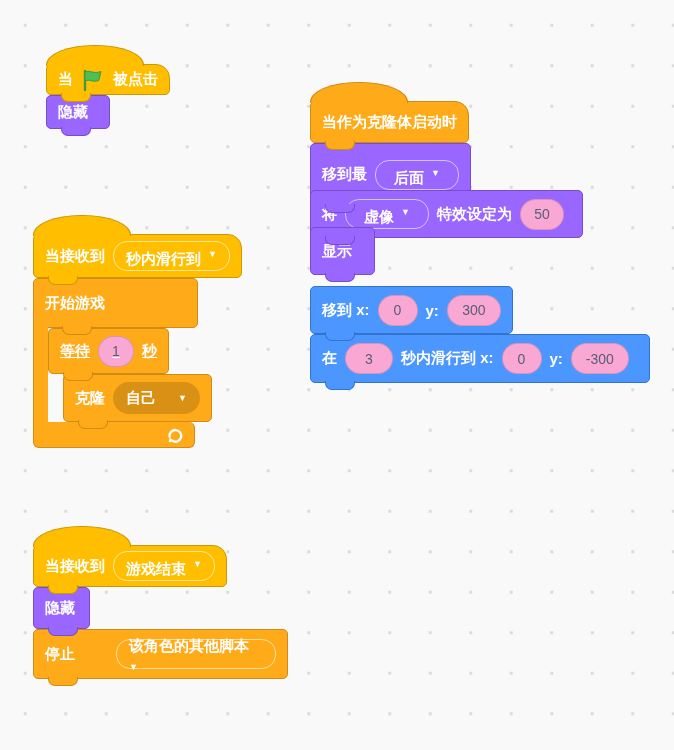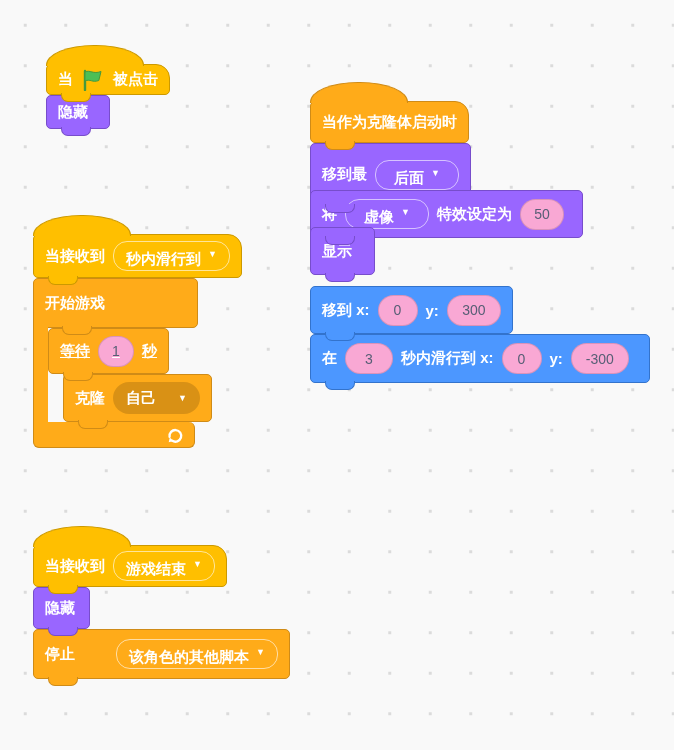--- a/index.html
+++ b/index.html
@@ -149,21 +149,21 @@
       <span class="arrow">▼</span>
     </span>
     <i class="tab"></i>
   </div>
   <div class="block looks" style="left:33px;top:587px;height:42px;min-width:57px;">
     <span>隐藏</span>
     <i class="tab"></i>
   </div>
   <div class="block control" style="left:33px;top:629px;height:50px;min-width:222px;gap:41px;">
     <span>停止</span>
-    <span class="dd" style="min-width:160px;">
+    <span class="dd" style="min-width:160px;flex-direction:column;">
       <span>该角色的其他脚本</span>
       <span class="arrow">▼</span>
     </span>
     <i class="tab"></i>
   </div>
 
   <div class="dome control" style="left:310px;top:82px;"></div>
   <div class="block control hat-body" style="left:310px;top:101px;height:42px;min-width:158px;">
     <span>当作为克隆体启动时</span>
     <i class="tab"></i>

